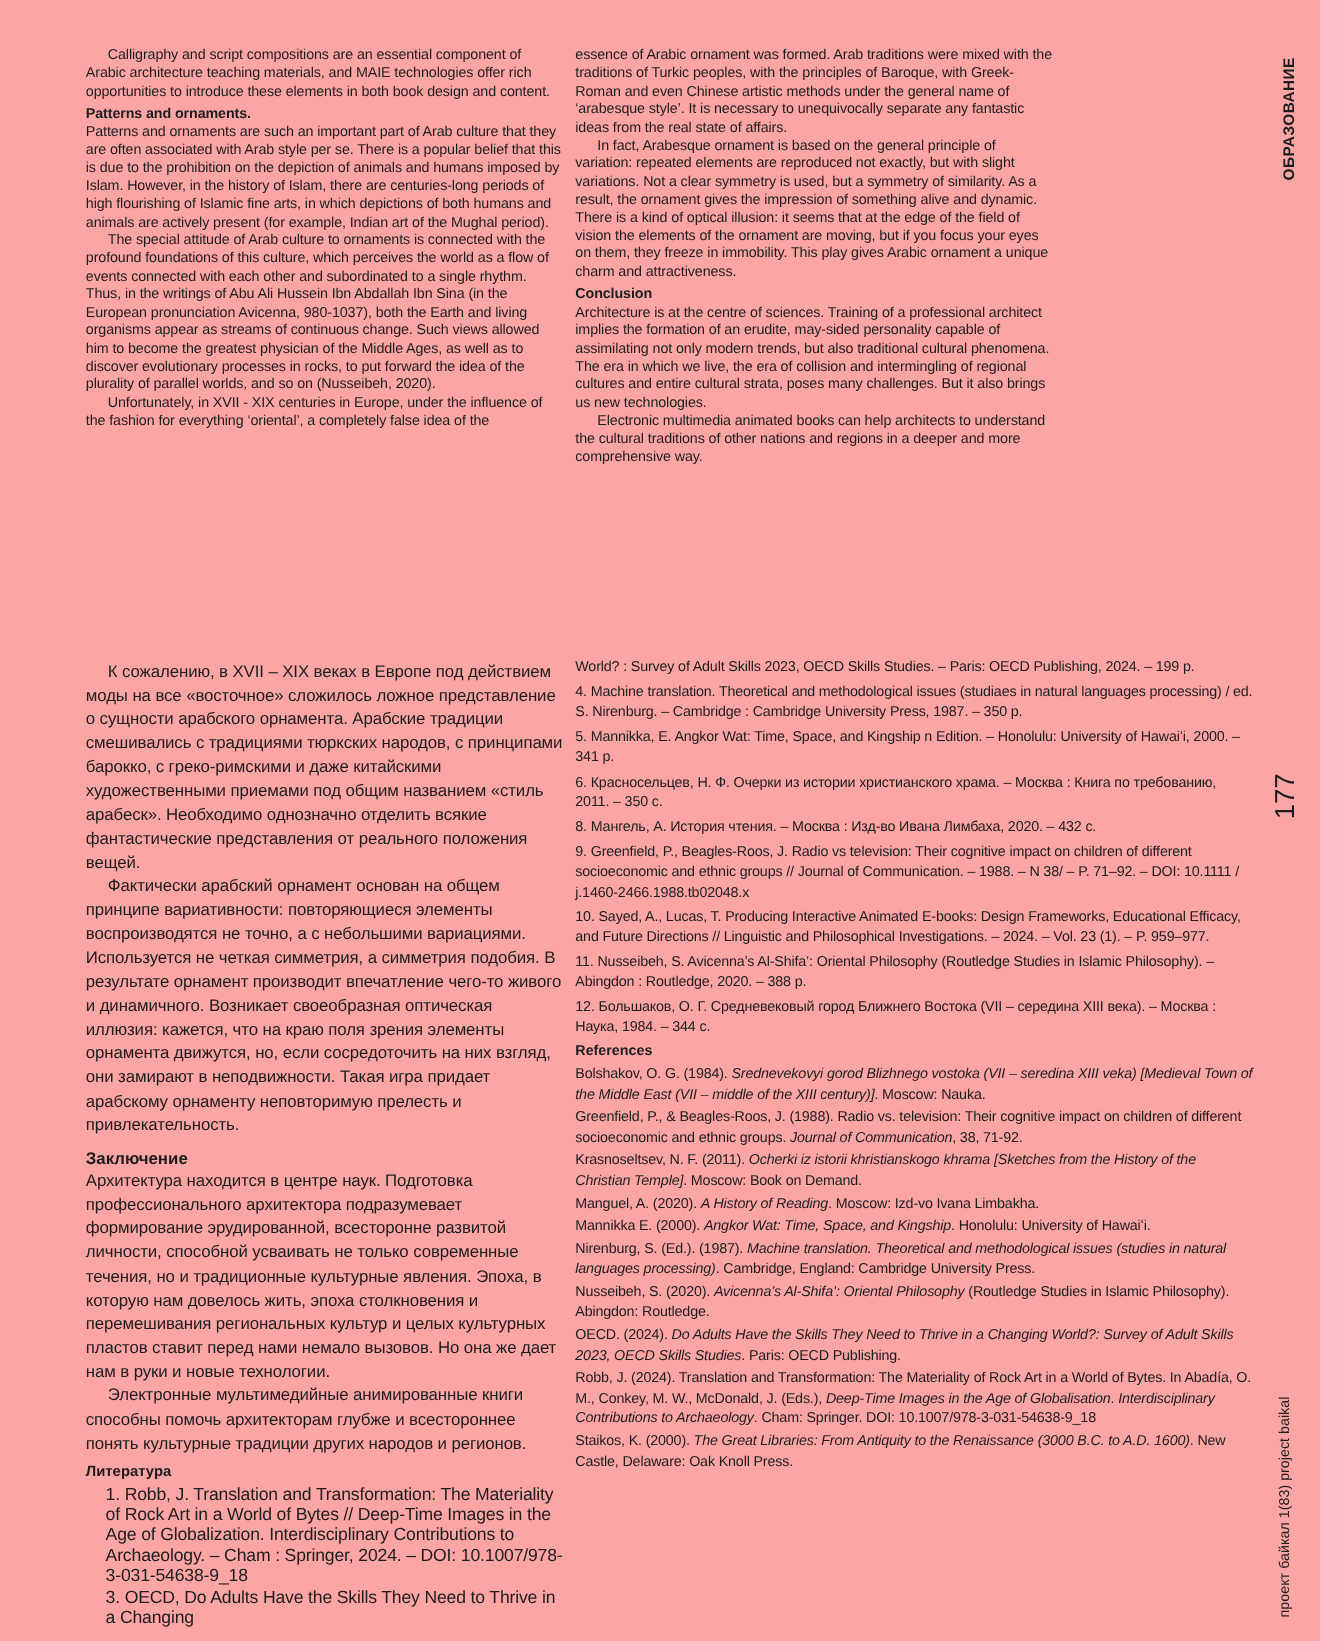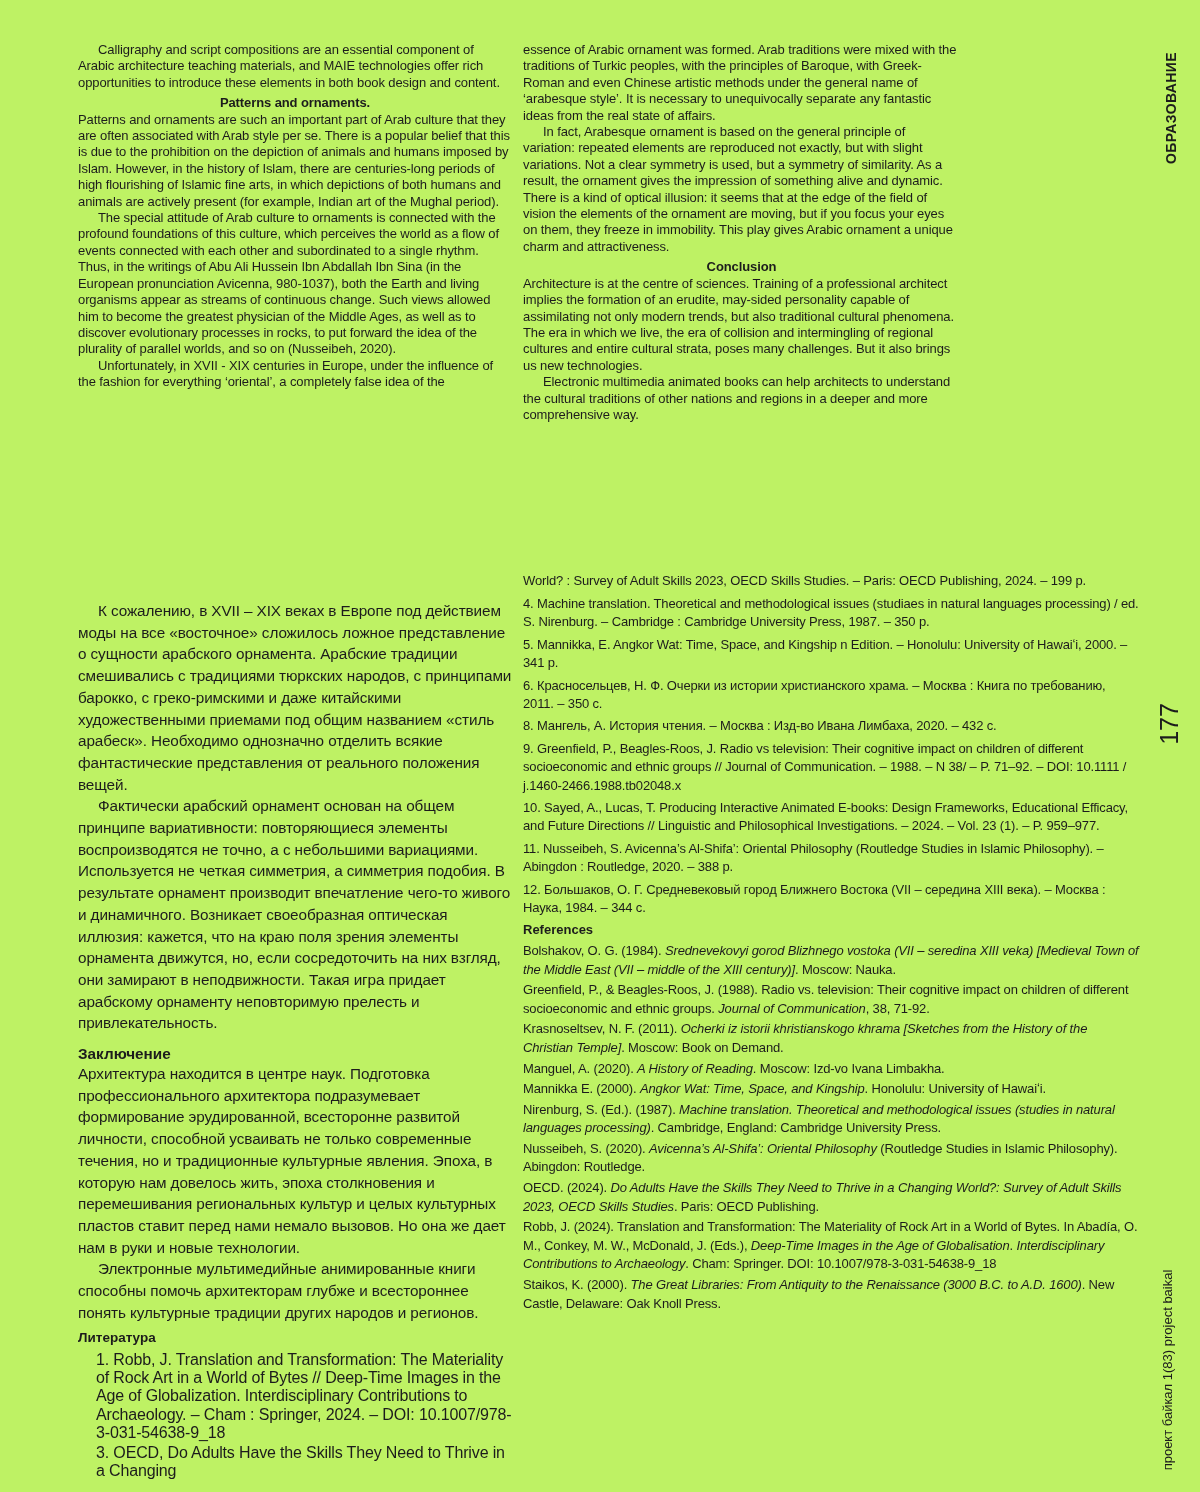--- a/index.html
+++ b/index.html
@@ -1,33 +1,33 @@
 <!DOCTYPE html>
 <html><head>
 <meta charset="utf-8">
 <style>
   html,body{margin:0;padding:0;background:#ffffff;}
   .page{
     position:relative;
     width:1200px;
     height:1492px;
-    background:#bef264;
+    background:#fca5a5;
     font-family:"Liberation Sans", sans-serif;
     color:#1c1c1c;
     overflow:hidden;
   }
   .col{position:absolute;}
   .ctl{left:78px;  top:42px;  width:434px;}
   .ctr{left:523px; top:42px;  width:437px;}
   .cbl{left:78px;  top:600px; width:434px;}
-  .cbr{left:523px; top:572px; width:616px;}
+  .cbr{left:523px; top:597px; width:616px;}
 
   .ctop{font-size:13px; line-height:16.4px; letter-spacing:-0.1px;}
   .ctop .b-para{margin:0;}
-  .ctop .b-heading{font-weight:bold; margin-top:4px;text-align:center;}
+  .ctop .b-heading{font-weight:bold; margin-top:4px;}
 
   .cbl .b-para{font-size:15.3px; line-height:21.7px; letter-spacing:-0.1px;}
   .cbl .b-heading{font-size:15.3px; font-weight:bold; margin-top:11px;}
   .cbl .b-listheading{font-size:13.5px; font-weight:bold; margin-top:6px; margin-bottom:6px;}
   .cbl .b-item{font-size:16px; line-height:18.4px; letter-spacing:-0.15px; margin-bottom:1px;margin-left:18px;}
 
   .cbr .b-item{font-size:13px; line-height:18.2px; letter-spacing:-0.15px; margin-bottom:4.5px;}
   .cbr .b-listheading{font-size:13px; font-weight:bold; margin-top:1px; margin-bottom:5px;}
   .cbr .b-ref{font-size:13px; line-height:18.6px; letter-spacing:-0.15px; margin-bottom:2px;}
 

